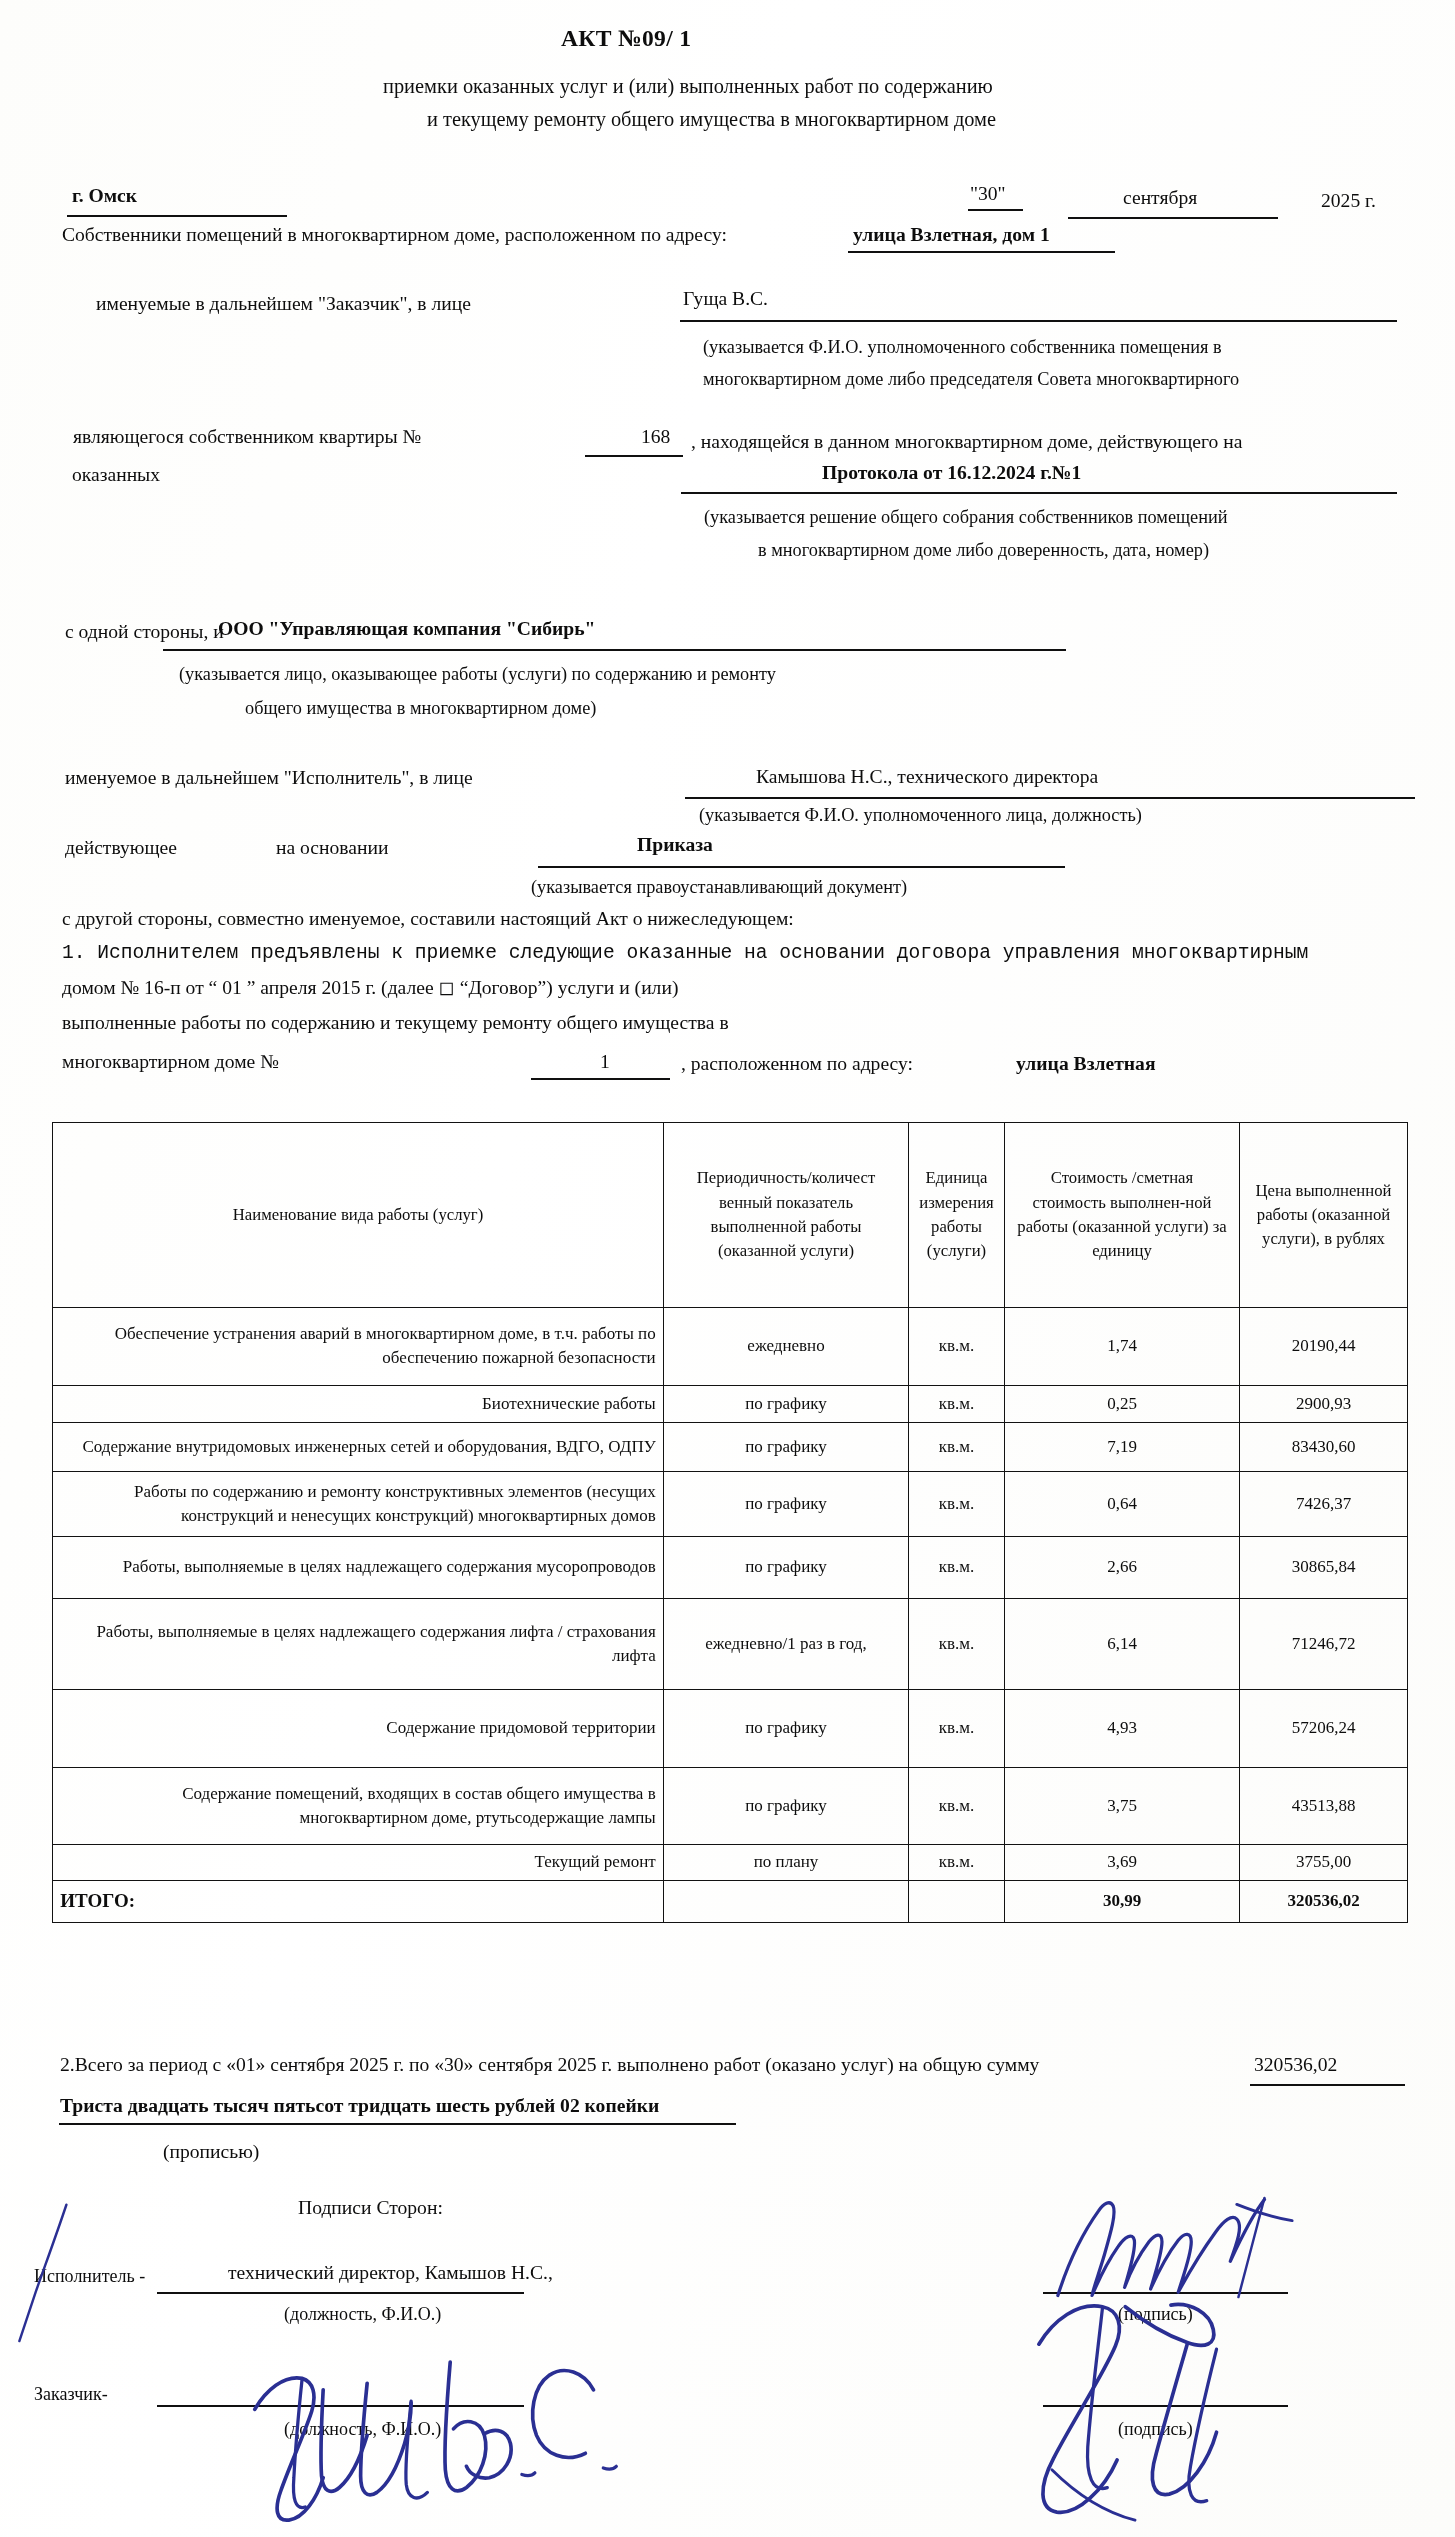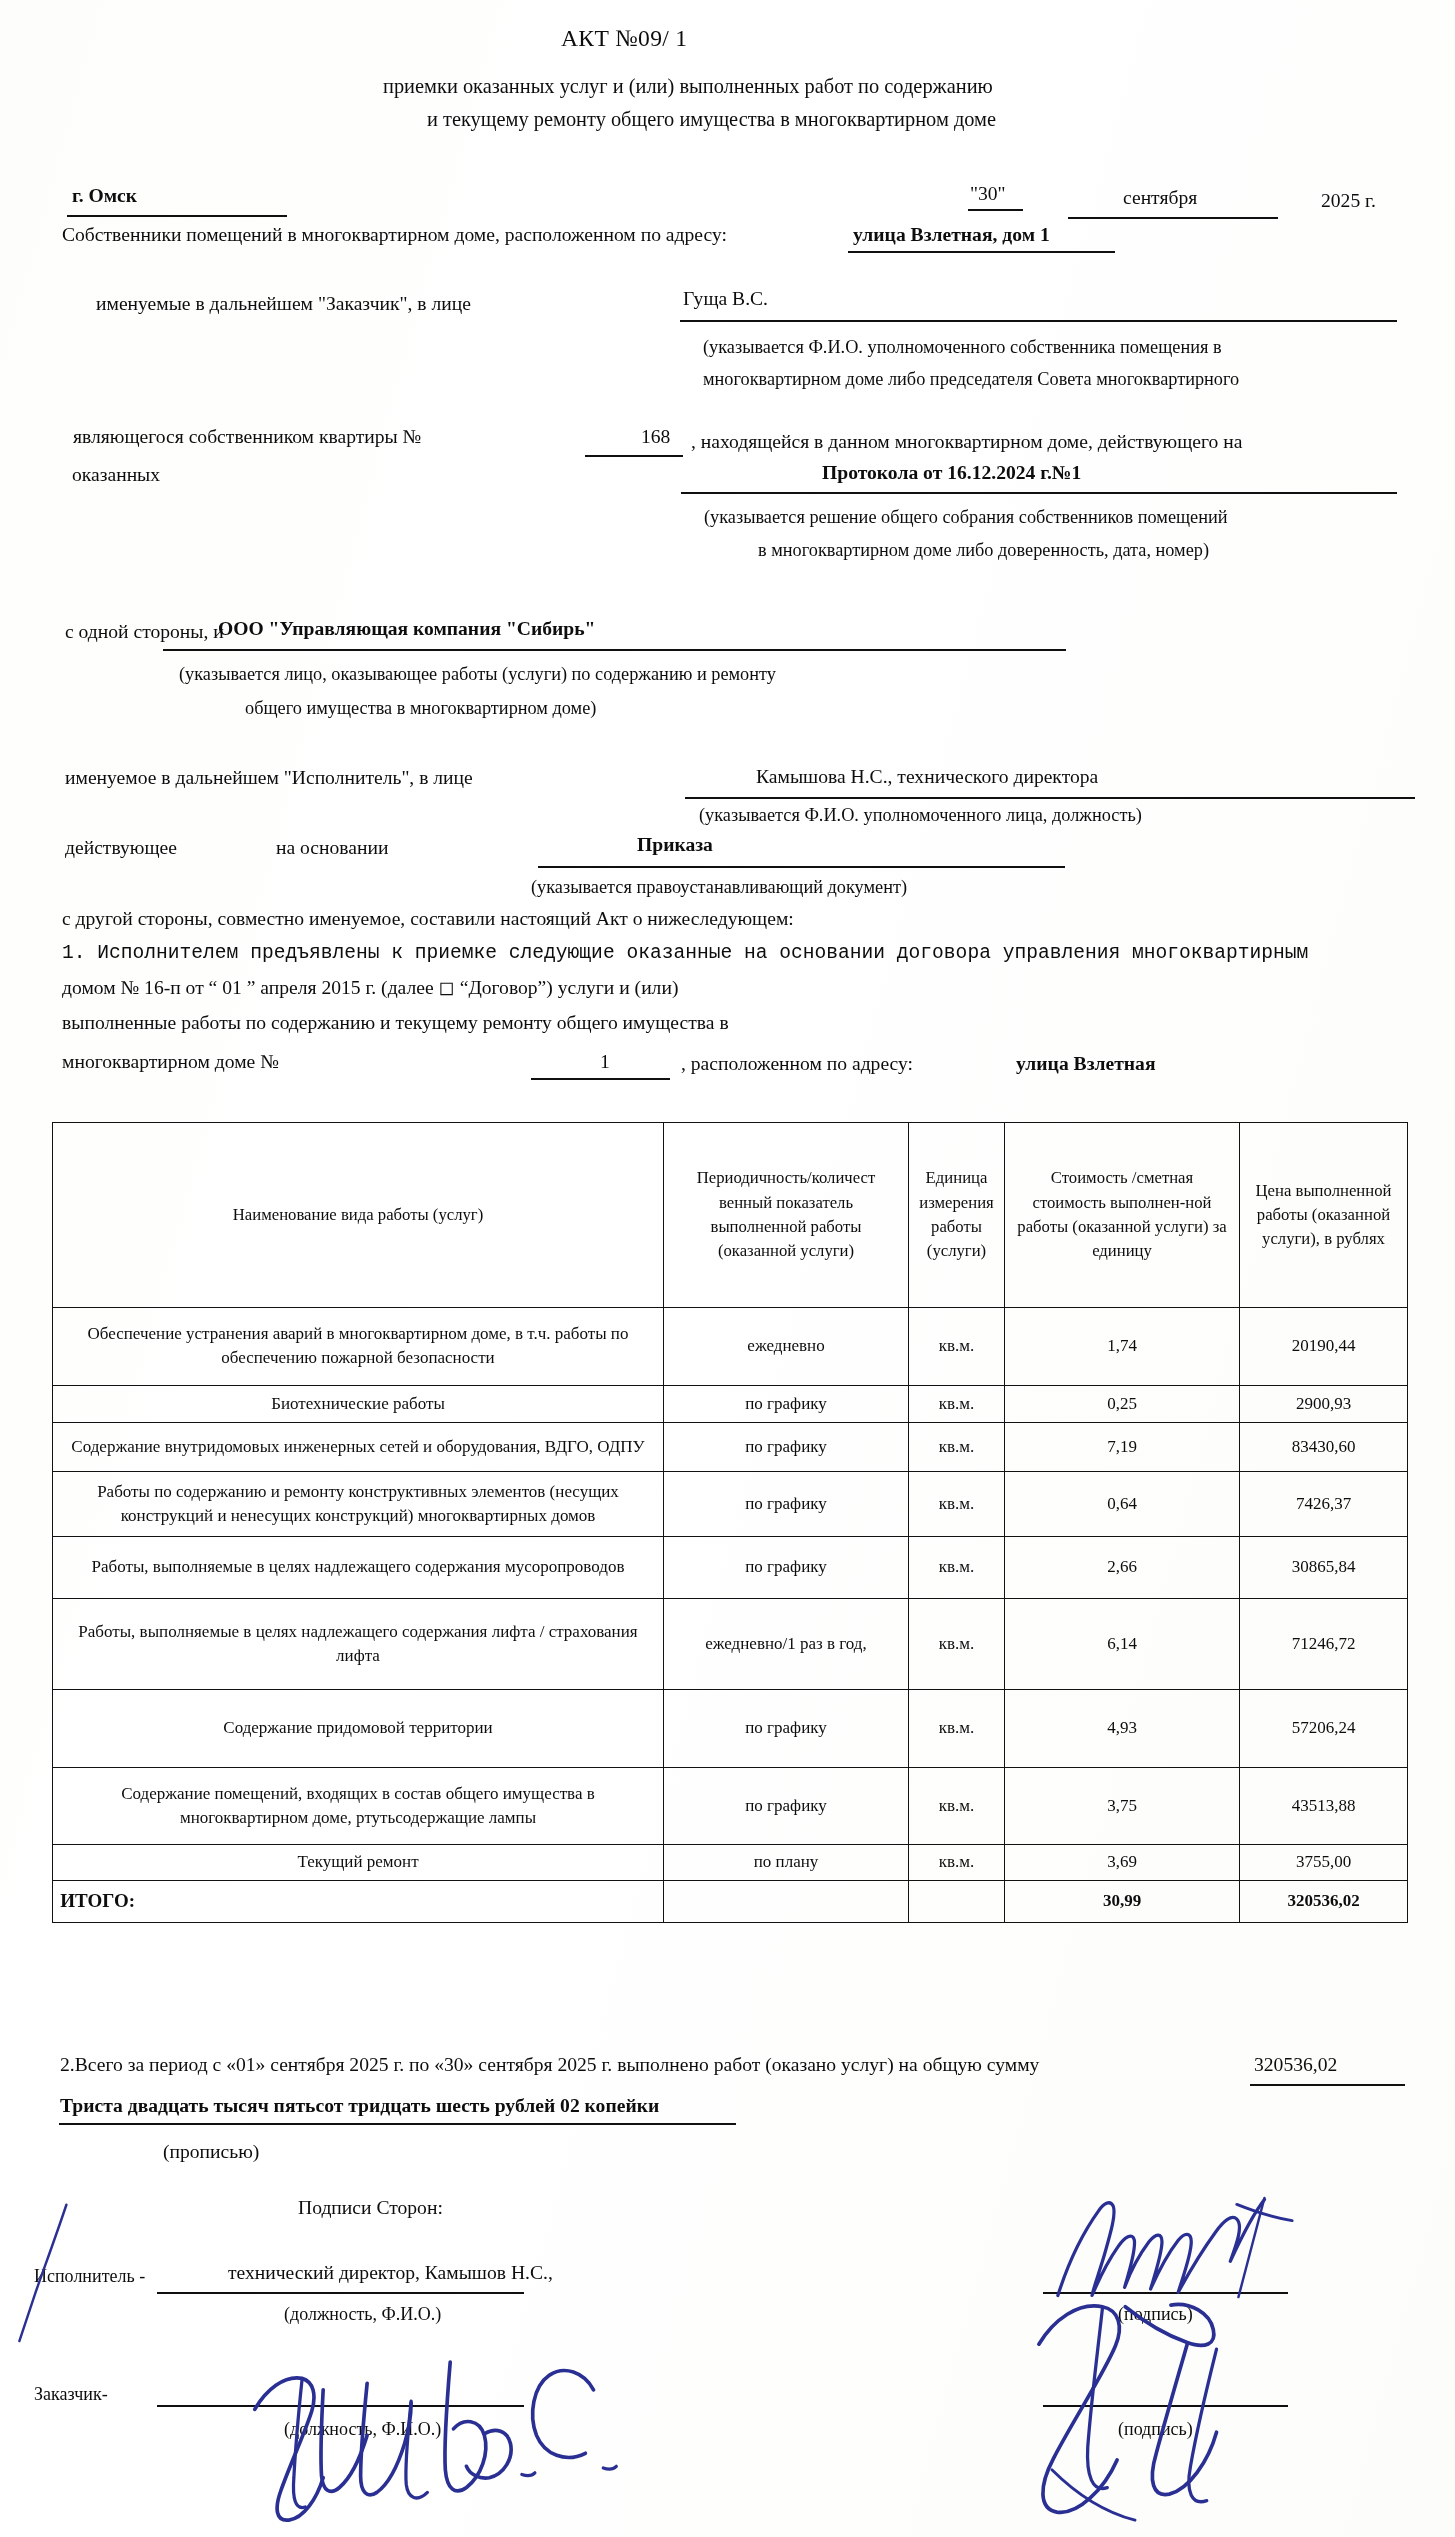--- a/index.html
+++ b/index.html
@@ -76,21 +76,21 @@
     font-size: 16.7px;
     height: 174px;
   }
   .col-name   { width: 611px; }
   .col-period { width: 245px; }
   .col-unit   { width: 96px; }
   .col-cost   { width: 235px; }
   .col-price  { width: 168px; }
 
   .cell-name {
-    text-align: center;
+    text-align: right;
     line-height: 1.42;
     font-size: 17px;
   }
   .cell-center { text-align: center; }
   .cell-num    { text-align: center; }
 
   .row-h1 { height: 78px; }
   .row-h2 { height: 37px; }
   .row-h3 { height: 49px; }
   .row-h4 { height: 65px; }
@@ -114,21 +114,21 @@
     stroke-linecap: round;
     stroke-linejoin: round;
   }
 </style>
 </head>
 <body>
 
 <div class="page">
   <div class="scan-tint"></div>
 
-  <div class="abs t-title" style="left:561px; top:24.5px;">АКТ №09/  1</div>
+  <div class="abs t-title" style="left:561px; top:24.5px;font-weight:bold;">АКТ №09/  1</div>
 
   <div class="abs t-sub" style="left:383px; top:75px;">приемки оказанных услуг и (или) выполненных работ по содержанию</div>
 
   <div class="abs t-sub" style="left:427px; top:108px;">и текущему ремонту общего имущества в многоквартирном доме</div>
 
   <div class="abs t-body bold" style="left:72px; top:184px;">г. Омск</div>
   <div class="uline" style="left:67px; top:215px; width:220px;"></div>
 
   <div class="abs t-body" style="left:970px; top:182px;">"30"</div>
   <div class="uline thin" style="left:968px; top:209px; width:55px;"></div>

